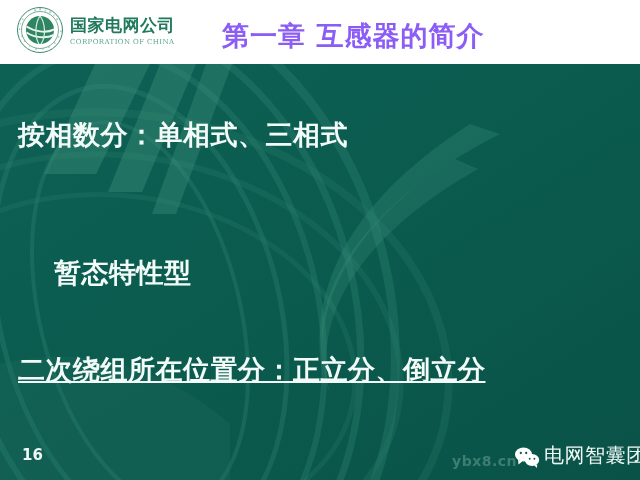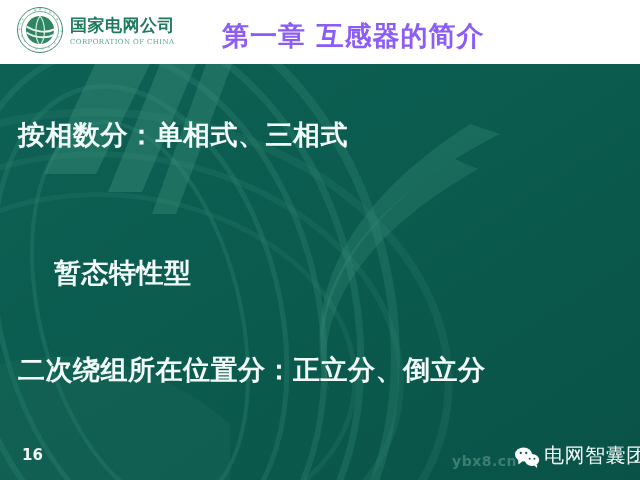--- a/index.html
+++ b/index.html
@@ -125,21 +125,21 @@
     font-weight: bold;
     color: #f2fbf8;
     white-space: nowrap;
     letter-spacing: 0.5px;
   }
   .bullet-line.cont { left: 54px; }
 
   #line1 { top: 53px; }
   #line2 { top: 151px; }
   #line2b { top: 180px; margin-top: 11px; }
-  #line3 { top: 288px; }
+  #line3 { top: 288px; text-decoration: underline; }
 
   #page-number {
     position: absolute;
     left: 22px;
     top: 382px;
     font-size: 15px;
     font-weight: bold;
     color: #eef7f4;
     z-index: 4;
   }

